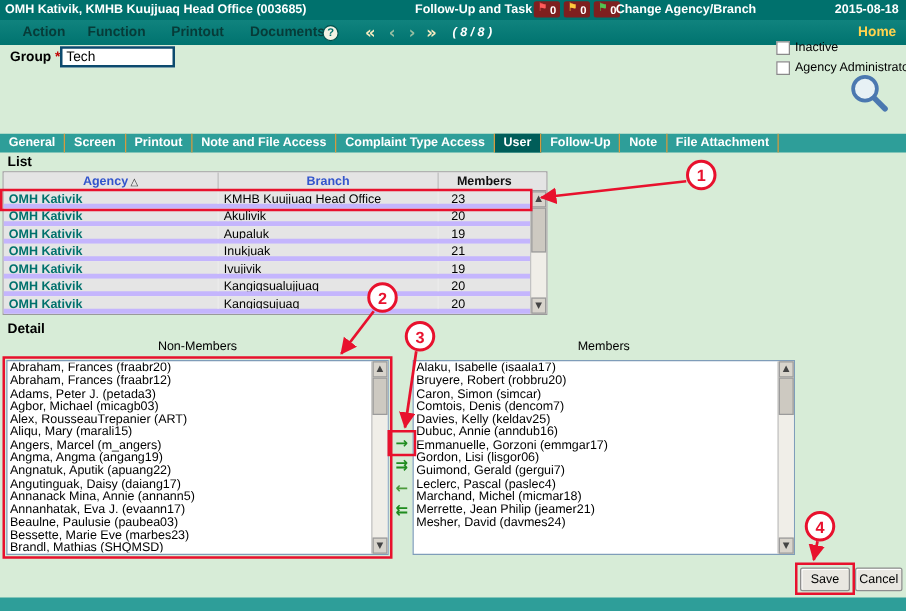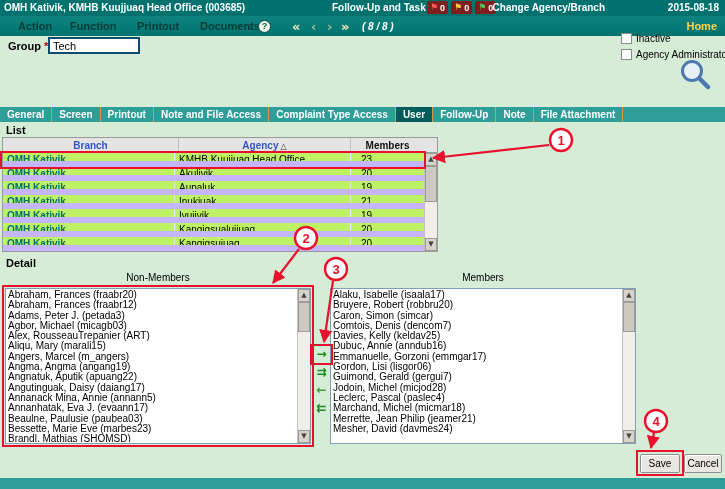--- a/index.html
+++ b/index.html
@@ -53,21 +53,21 @@
 
   
   .grid { position:absolute; left:2px; top:137px; width:436px; height:115px; background:#fff; border:1px solid #9A9A9A; }
   .grid-header { display:flex; height:15px; background:#E4E4E4; border-bottom:1px solid #9A9A9A; font-size:10px; font-weight:bold; }
   .gh { line-height:15px; text-align:center; }
   .gh-agency  { width:172px; color:#3355CC; border-right:1px solid #BDBDBD; cursor:pointer; }
   .gh-branch  { width:176px; color:#3355CC; border-right:1px solid #BDBDBD; cursor:pointer; }
   .gh-members { width:73px;  color:#111; }
   .sort { color:#333; font-size:8px; margin-left:2px; font-family:"DejaVu Sans", sans-serif; }
   .grid-body { position:relative; width:421px; }
-  .grid-row { display:flex; height:14px; font-size:10px; line-height:13px; border-bottom:6px solid #c4b5fd; cursor:pointer; background:#bef264; }
+  .grid-row { display:flex; height:14px; font-size:10px; line-height:13px; border-bottom:4px solid #c4b5fd; cursor:pointer; background:#e5e5e5; }
   .gc { white-space:nowrap; overflow:hidden; }
   .gc-agency  { width:172px; padding-left:4px; color:#00716D; font-weight:bold; border-right:1px solid #ECECEC; }
   .gc-branch  { width:176px; padding-left:4px; color:#000; border-right:1px solid #ECECEC; }
   .gc-members { width:73px;  padding-left:10px; color:#000; }
 
   
   .vscroll { position:absolute; width:13px; background:#F0EEE8; border-left:1px solid #C2C2C2; }
   .grid-scroll { right:0; top:15px; height:98px; }
   .vs-btn { position:absolute; left:0; right:0; height:13px; background:#D8D4CC; border:1px solid #9B9B9B; font-size:7px; text-align:center; line-height:11px; color:#444; cursor:pointer; font-family:"DejaVu Sans", sans-serif; }
   .vs-up { top:0; }
@@ -176,24 +176,24 @@
     <div class="tab active">User</div>
     <div class="tab">Follow-Up</div>
     <div class="tab">Note</div>
     <div class="tab">File Attachment</div>
   </div>
 
   <div class="list-label">List</div>
 
   <div class="grid">
     <div class="grid-header">
-      <div class="gh gh-branch">Branch</div>
       <div class="gh gh-agency">
         <span>Agency</span><span class="sort">△</span>
       </div>
+      <div class="gh gh-branch">Branch</div>
       <div class="gh gh-members">Members</div>
     </div>
     <div class="grid-body">
 
         <div class="grid-row">
           <div class="gc gc-agency">OMH Kativik</div>
           <div class="gc gc-branch">KMHB Kuujjuaq Head Office</div>
           <div class="gc gc-members">23</div>
         </div>
 
@@ -307,21 +307,20 @@
         <div class="lb-item">Davies, Kelly (keldav25)</div>
 
         <div class="lb-item">Dubuc, Annie (anndub16)</div>
 
         <div class="lb-item">Emmanuelle, Gorzoni (emmgar17)</div>
 
         <div class="lb-item">Gordon, Lisi (lisgor06)</div>
 
         <div class="lb-item">Guimond, Gerald (gergui7)</div>
 
-        <div class="lb-item">Jodoin, Michel (micjod28)</div>
 
         <div class="lb-item">Leclerc, Pascal (paslec4)</div>
 
         <div class="lb-item">Marchand, Michel (micmar18)</div>
 
         <div class="lb-item">Merrette, Jean Philip (jeamer21)</div>
 
         <div class="lb-item">Mesher, David (davmes24)</div>
       </div>
     <div class="vscroll lb-scroll">

